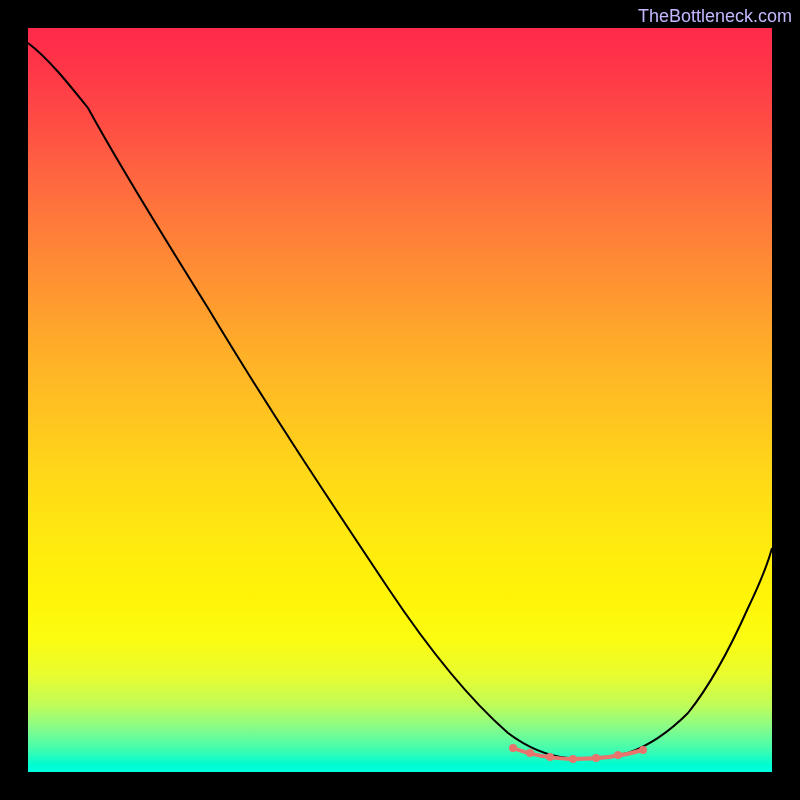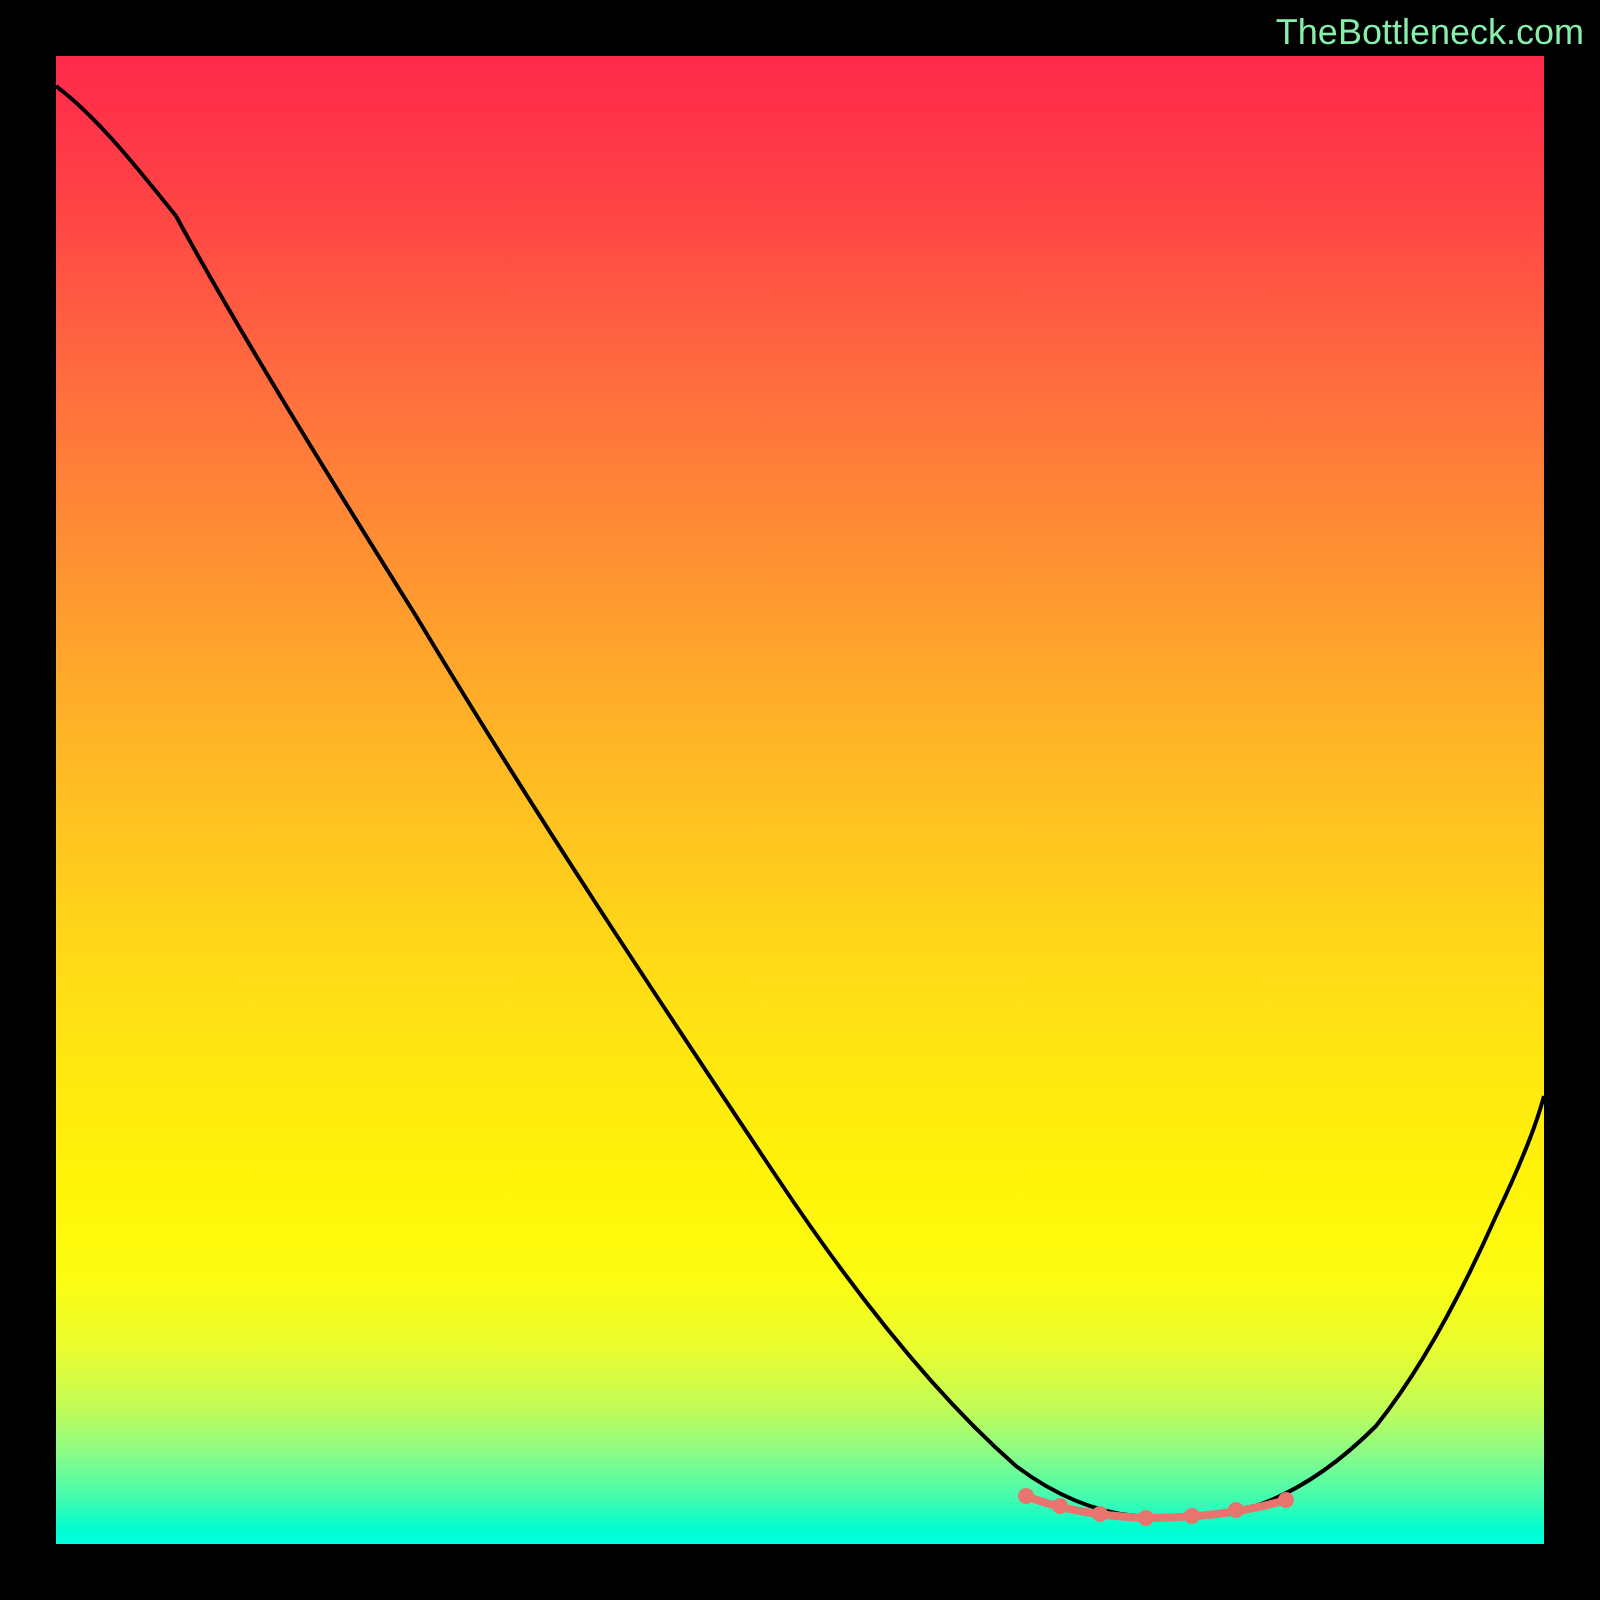--- a/index.html
+++ b/index.html
@@ -11,21 +11,21 @@
       width: 800px;
       height: 800px;
       background: #000;
       position: relative;
       font-family: Arial, sans-serif;
     }
     .watermark {
       position: absolute;
       top: 6px;
       right: 8px;
-      color: #86efac;
+      color: #c4b5fd;
       font-size: 18px;
       font-weight: normal;
       z-index: 10;
     }
     .chart-container {
       position: absolute;
       top: 28px;
       left: 28px;
       width: 744px;
       height: 744px;

